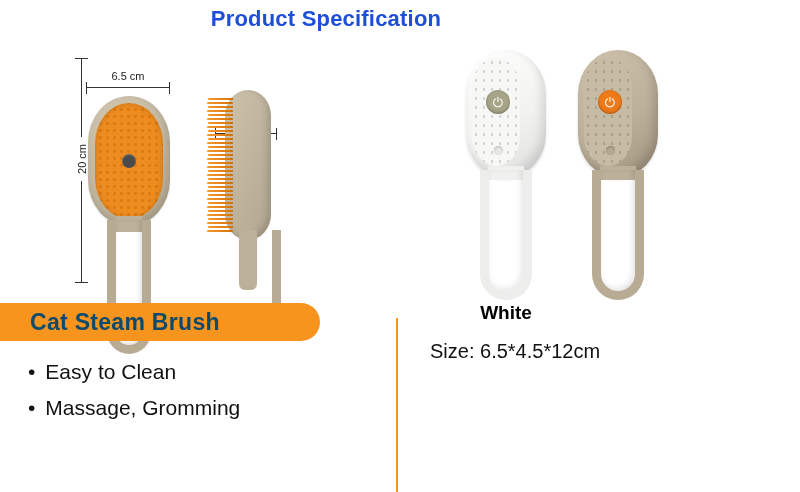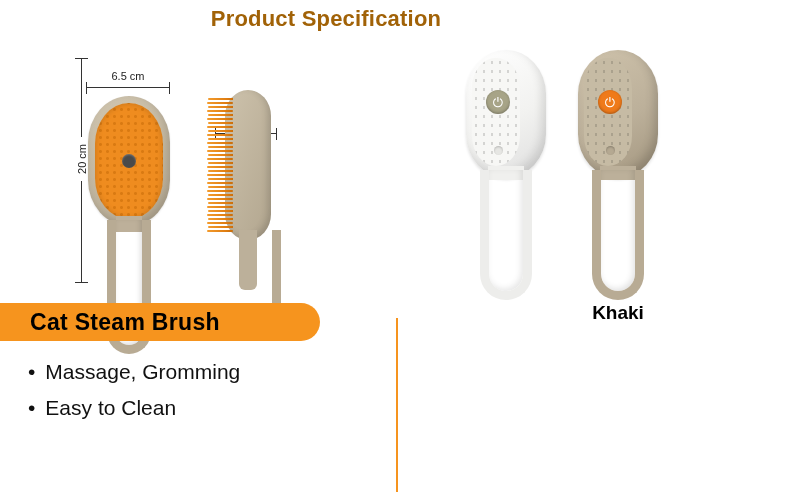--- a/index.html
+++ b/index.html
@@ -6,21 +6,21 @@
   body{
     width:800px;height:492px;
     background:#ffffff;
     font-family:"Liberation Sans", sans-serif;
     color:#111;
     position:relative;
     overflow:hidden;
   }
   .title{
     position:absolute;top:6px;left:0;width:652px;
-    text-align:center;font-size:22px;font-weight:bold;color:#a16207;
+    text-align:center;font-size:22px;font-weight:bold;color:#1d4ed8;
     letter-spacing:.2px;
   }
 
   
   .left-diagram{position:absolute;left:0;top:34px;width:390px;height:260px;}
 
   
   .vdim{position:absolute;left:72px;top:24px;width:18px;height:225px;}
   .vdim .line{position:absolute;left:9px;top:0;width:1px;height:225px;background:#333;}
   .vdim .cap-top{position:absolute;left:3px;top:0;width:13px;height:1px;background:#333;}
@@ -143,21 +143,21 @@
     font-size:19px;font-weight:bold;color:#000;
   }
 
   
   .badge{
     position:absolute;left:0;top:303px;width:320px;height:38px;
     background:#f6941e;border-radius:0 19px 19px 0;
     display:flex;align-items:center;
   }
   .badge-text{
-    font-size:23px;font-weight:bold;color:#000000;padding-left:30px;letter-spacing:.3px;
+    font-size:23px;font-weight:bold;color:#0c4a6e;padding-left:30px;letter-spacing:.3px;
   }
   .bullets{position:absolute;left:28px;top:360px;width:350px;}
   .bullets li{
     list-style:none;font-size:21px;color:#111;margin:0 0 12px 0;padding:0;
     white-space:nowrap;
   }
   .bullets li::before{content:"\2022";margin-right:10px;}
   .bullets{padding:0;margin:0;}
 
   
@@ -248,39 +248,40 @@
 
   <div class="prod" id="prod-white">
     <div class="p-body"></div>
     <div class="p-pad"></div>
     <div class="p-btn">
         <span>⏻</span>
       </div>
     <div class="p-dot"></div>
     <div class="p-neck"></div>
     <div class="p-handle"></div>
+    <div class="p-label">White</div>
   </div>
 
   <div class="prod" id="prod-khaki">
     <div class="p-body"></div>
     <div class="p-pad"></div>
     <div class="p-btn">
         <span>⏻</span>
       </div>
     <div class="p-dot"></div>
     <div class="p-neck"></div>
     <div class="p-handle"></div>
-    <div class="p-label">Khaki</div>
   </div>
 </div>
 
 <div class="badge">
   <span class="badge-text">Cat Steam Brush</span>
 </div>
 
 <ul class="bullets">
+  <li>Easy to Clean</li>
   <li>Massage, Gromming</li>
-  <li>Easy to Clean</li>
 </ul>
 
 <div class="spec-rule"></div>
 <div class="specs">
+  <div class="row">Size:  6.5*4.5*12cm</div>
 </div>
 
 </body></html>

